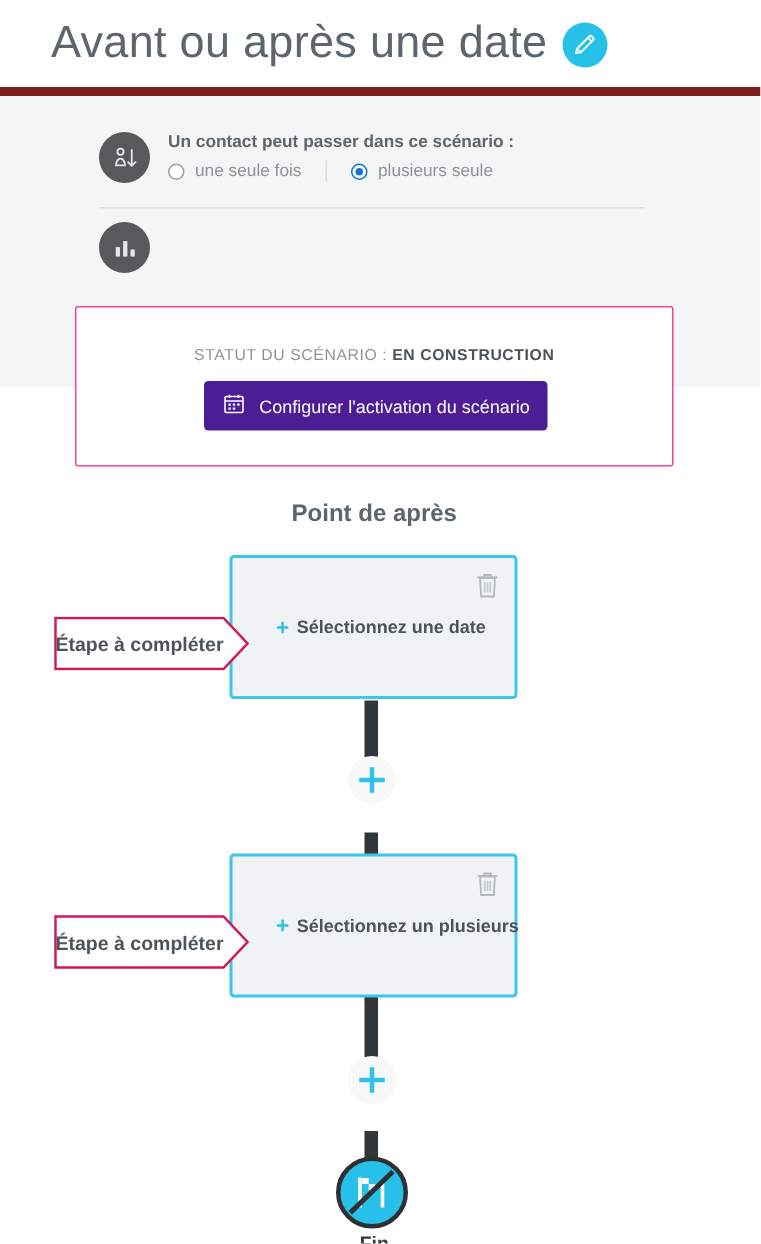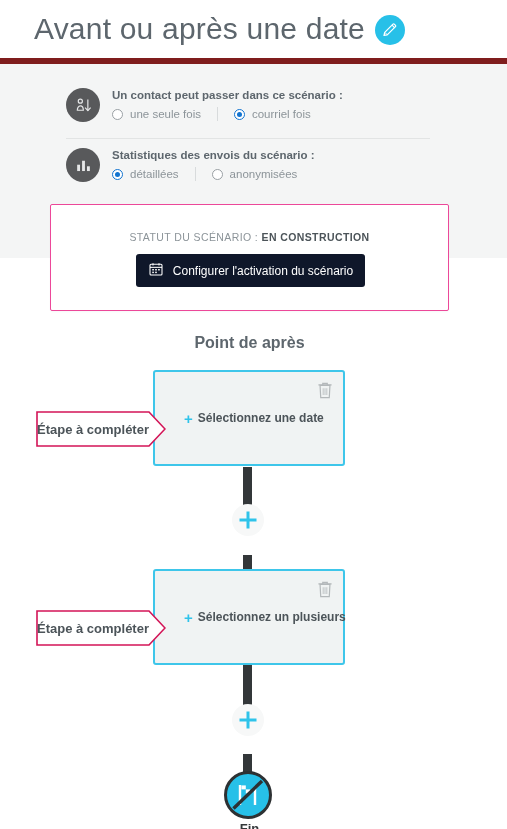--- a/index.html
+++ b/index.html
@@ -150,21 +150,21 @@
     text-align: center;
     font-size: 10.5px;
     color: #8c9499;
     letter-spacing: 0.4px;
   }
   .status-line b { color: #4c5459; font-weight: bold; }
   .cfg-btn {
     position: absolute;
     left: 85px; top: 49px;
     width: 229px; height: 33px;
-    background: #0f172a;
+    background: #4c1d95;
     border: none;
     border-radius: 3px;
     display: flex;
     align-items: center;
     justify-content: center;
     cursor: pointer;
   }
   .cfg-btn .cal { margin-right: 9px; display: block; }
   .cfg-btn span {
     font-size: 12px;
@@ -340,49 +340,35 @@
       <div class="setting-body">
         <div class="setting-label">Un contact peut passer dans ce scénario :</div>
         <div class="radio-group">
           <label class="radio-opt">
             <span class="radio-dot"></span>
             <span class="radio-text">une seule fois</span>
           </label>
           <span class="radio-sep"></span>
           <label class="radio-opt">
             <span class="radio-dot on"></span>
-            <span class="radio-text">courriel fois</span>
+            <span class="radio-text">plusieurs seule</span>
           </label>
         </div>
       </div>
     </div>
 
     <div class="row-divider"></div>
 
     <div class="setting-row r2">
       <div class="circ-icon">
         <svg width="19" height="19" viewBox="0 0 24 24">
           <rect x="4" y="11" width="3.6" height="8" fill="#e6e7e8"></rect>
           <rect x="10.2" y="6" width="3.6" height="13" fill="#e6e7e8"></rect>
           <rect x="16.4" y="13" width="3.6" height="6" fill="#e6e7e8"></rect>
         </svg>
-      </div>
-      <div class="setting-body">
-        <div class="setting-label">Statistiques des envois du scénario :</div>
-        <div class="radio-group">
-          <label class="radio-opt">
-            <span class="radio-dot on"></span>
-            <span class="radio-text">détaillées</span>
-          </label>
-          <span class="radio-sep"></span>
-          <label class="radio-opt">
-            <span class="radio-dot"></span>
-            <span class="radio-text">anonymisées</span>
-          </label>
-        </div>
       </div>
     </div>
   </div>
 
   <div class="status-card">
     <div class="status-line">
       <span>STATUT DU SCÉNARIO : </span><b>EN CONSTRUCTION</b>
     </div>
     <button class="cfg-btn">
       <span class="cal">

